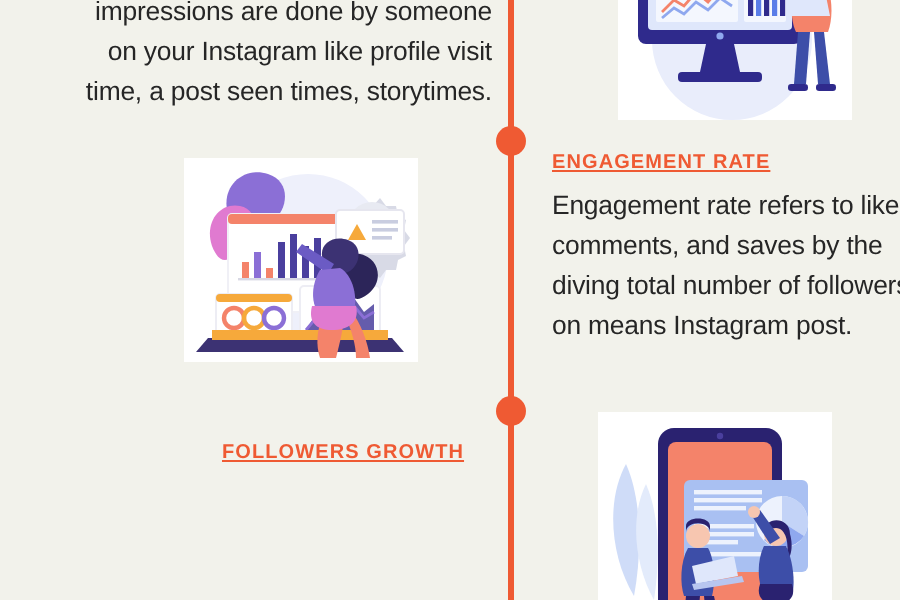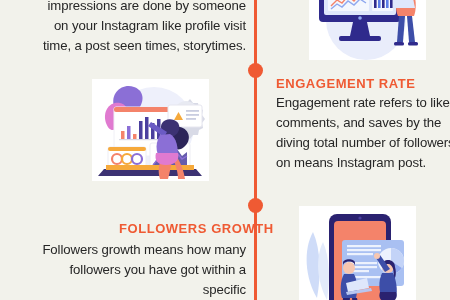--- a/index.html
+++ b/index.html
@@ -46,23 +46,24 @@
   .body-text {
     position: absolute;
     color: #262626;
     font-size: 13.2px;
     line-height: 20px;
     letter-spacing: -0.1px;
   }
   .heading {
     position: absolute;
     color: #ef5a33;
-    font-size: 13px;
+    font-size: 10px;
     font-weight: bold;
     letter-spacing: 0.55px;
+    text-decoration: underline;
   }
 
   #impressions-text {
     left: 0px;
     top: -4px;
     width: 213px;
     text-align: right;
   }
 
   #engagement-heading {
@@ -70,21 +71,21 @@
     top: 76px;
   }
   #engagement-text {
     left: 243px;
     top: 93px;
     width: 190px;
     text-align: left;
   }
 
   #followers-heading {
-    left: 86px;
+    left: 78px;
     top: 221px;
   }
   #followers-text {
     left: 0px;
     top: 240px;
     width: 213px;
     text-align: right;
   }
 
   
@@ -220,21 +221,20 @@
 
       <rect x="85" y="84" width="10" height="3.5" rx="1.6" fill="#2f2a8c"></rect>
       <rect x="99" y="84" width="10" height="3.5" rx="1.6" fill="#2f2a8c"></rect>
     </svg>
   </div>
 
   <div class="heading" id="engagement-heading">ENGAGEMENT RATE</div>
   <div class="body-text" id="engagement-text">Engagement rate refers to likes, comments, and saves by the diving total number of followers on means Instagram post.</div>
 
   <div class="heading" id="followers-heading">FOLLOWERS GROWTH</div>
-  <div class="body-text" id="followers-text">Followers growth means how many followers you have got within a specific</div>
 
   <div class="illu-card" id="illu-tablet">
     <svg class="illu-svg" viewBox="0 0 117 102" xmlns="http://www.w3.org/2000/svg">
 
       <path d="M14 26 C4 44 6 72 18 92 C22 70 22 44 14 26 Z" fill="#cfdcf8"></path>
       <path d="M24 36 C16 52 18 76 28 94 C31 74 31 52 24 36 Z" fill="#e3ebfb"></path>
 
       <rect x="30" y="8" width="62" height="94" rx="8" fill="#2a2270"></rect>
 
       <rect x="35" y="15" width="52" height="87" rx="4" fill="#f4836a"></rect>

